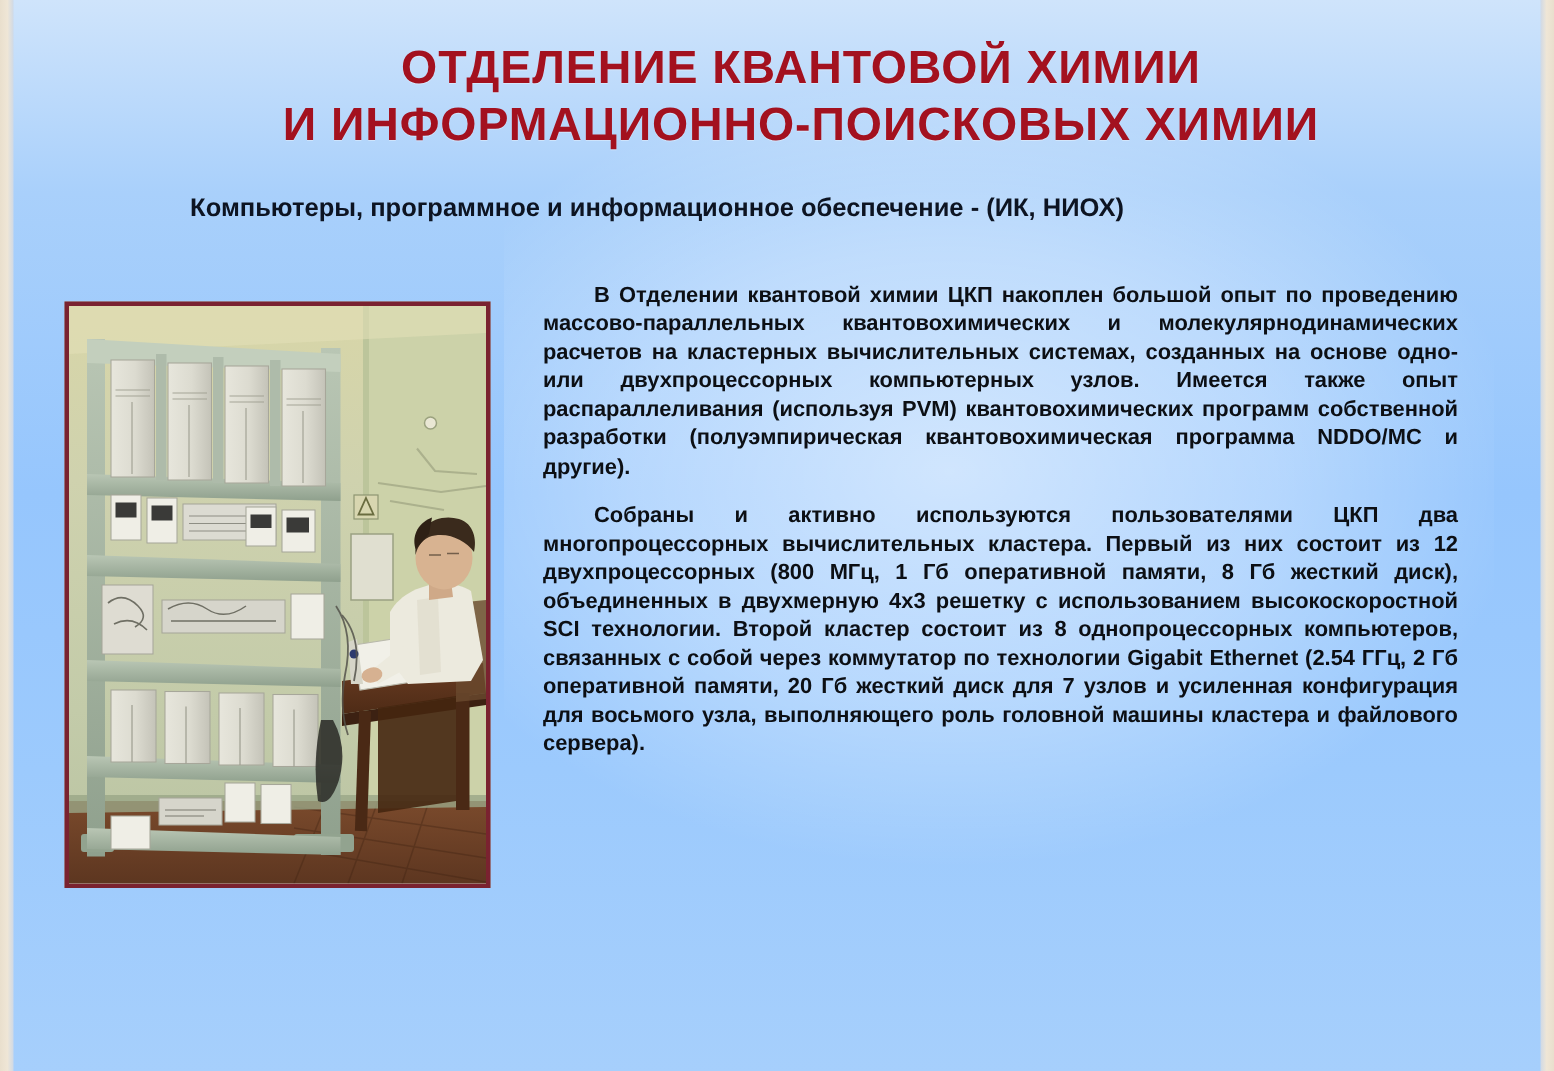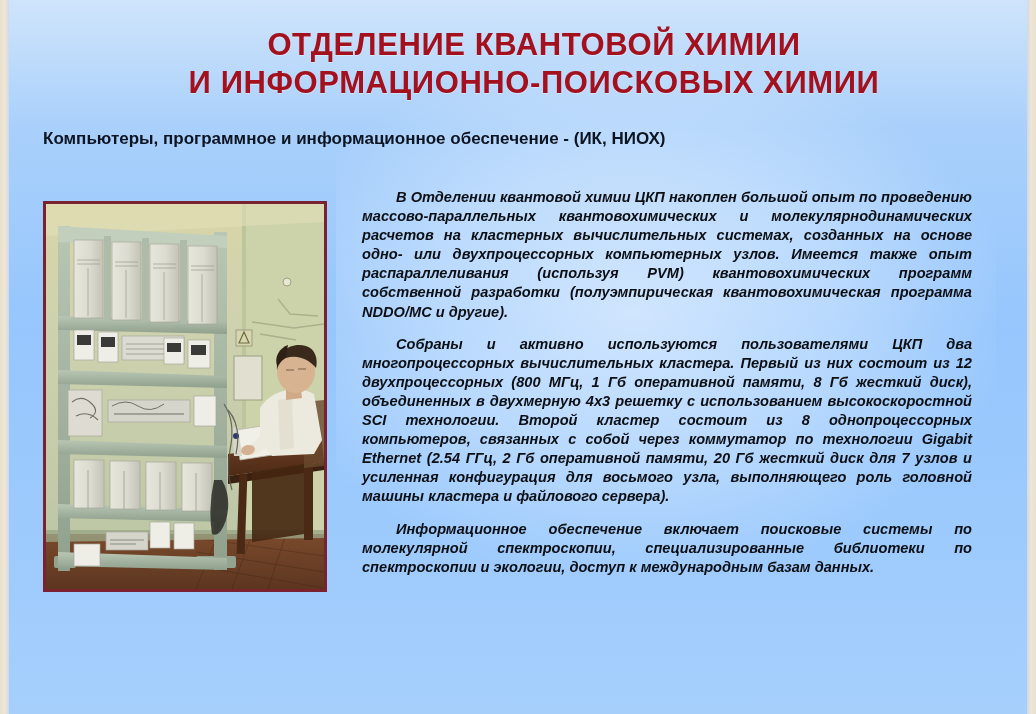--- a/index.html
+++ b/index.html
@@ -74,26 +74,26 @@
     letter-spacing: 0.6px;
     line-height: 38px;
     white-space: nowrap;
     text-shadow: 0 1px 0 rgba(255,255,255,0.35);
   }
   .subtitle {
     position: absolute;
     left: 0;
     top: 128px;
     width: 876px;
+    text-align: center;
     color: #0d1422;
     font-size: 17px;
     font-weight: bold;
     line-height: 22px;
     white-space: nowrap;
-    margin-left: 43px;
   }
 
   
   .photo-frame {
     position: absolute;
     left: 43px;
     top: 201px;
     width: 284px;
     height: 391px;
     border: 3px solid #7a2230;
@@ -117,21 +117,20 @@
   }
   .para {
     color: #0c0f14;
     font-size: 14.6px;
     font-weight: bold;
     line-height: 19.1px;
     text-align: justify;
     text-indent: 34px;
     margin: 0 0 13px 0;
     hyphens: none;
-    font-style: italic;
   }
   .para:last-child { margin-bottom: 0; }
 </style>
 </head>
 <body>
 
 <div class="slide">
 
   <div class="edge-strip left"></div>
   <div class="edge-strip right"></div>
@@ -342,16 +341,15 @@
           <rect x="0" y="0" width="278" height="385" fill="none"></rect>
           <rect x="0" y="0" width="278" height="385" fill="url(#none)" opacity="0"></rect>
         </g>
       </svg>
     </div>
   </div>
 
   <div class="body-col">
     <p class="para">В Отделении квантовой химии ЦКП накоплен большой опыт по проведению массово-параллельных квантовохимических и молекулярнодинамических расчетов на кластерных вычислительных системах, созданных на основе одно- или двухпроцессорных компьютерных узлов. Имеется также опыт распараллеливания (используя PVM) квантовохимических программ собственной разработки (полуэмпирическая квантовохимическая программа NDDO/MC и другие).</p>
     <p class="para">Собраны и активно используются пользователями ЦКП два многопроцессорных вычислительных кластера. Первый из них состоит из 12 двухпроцессорных (800 МГц, 1 Гб оперативной памяти, 8 Гб жесткий диск), объединенных в двухмерную 4x3 решетку с использованием высокоскоростной SCI технологии. Второй кластер состоит из 8 однопроцессорных компьютеров, связанных с собой через коммутатор по технологии Gigabit Ethernet (2.54 ГГц, 2 Гб оперативной памяти, 20 Гб жесткий диск для 7 узлов и усиленная конфигурация для восьмого узла, выполняющего роль головной машины кластера и файлового сервера).</p>
-    <p class="para">Информационное обеспечение включает поисковые системы по молекулярной спектроскопии, специализированные библиотеки по спектроскопии и экологии, доступ к международным базам данных.</p>
   </div>
 
 </div>
 
 </body></html>

